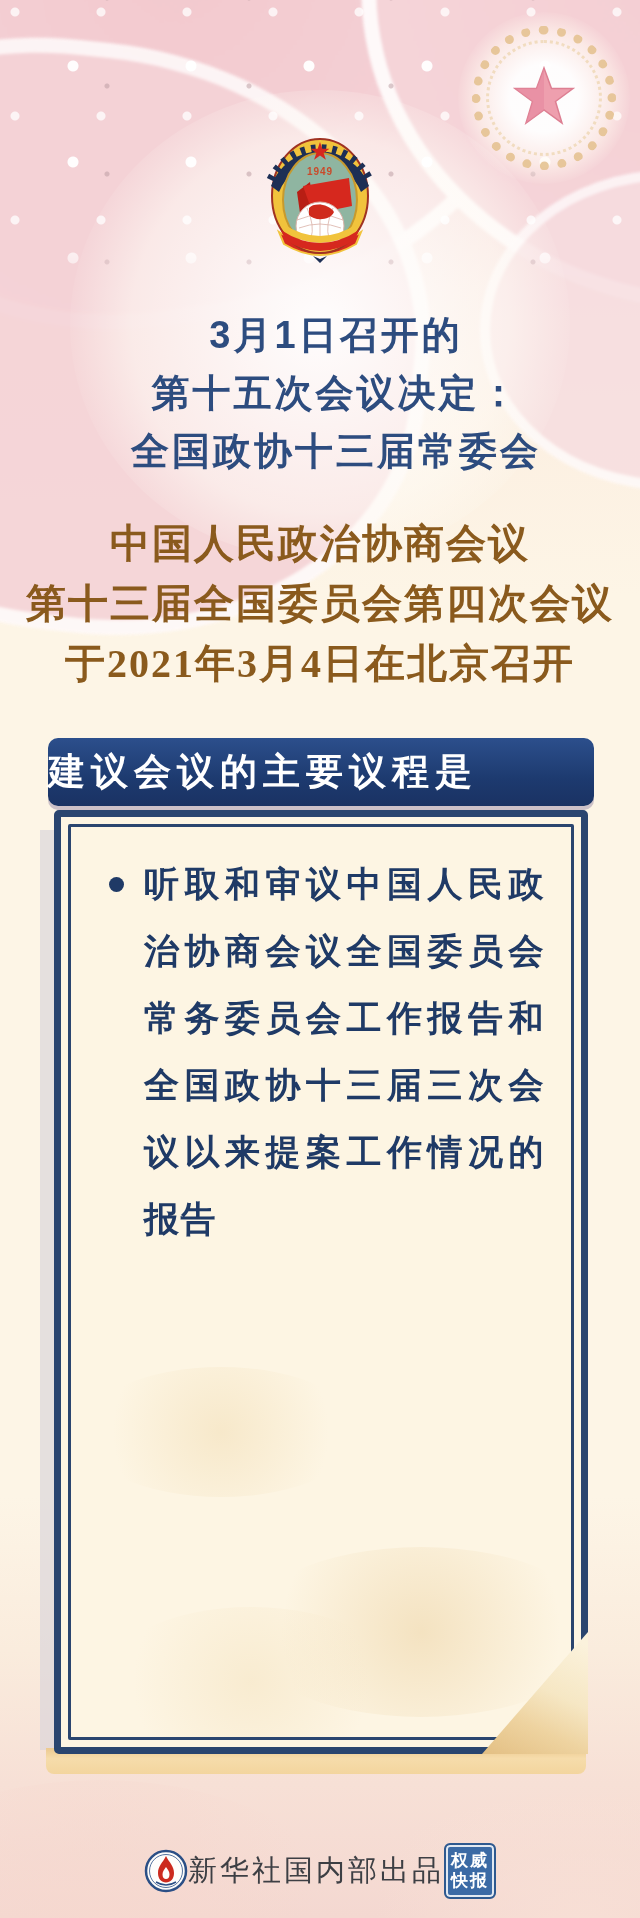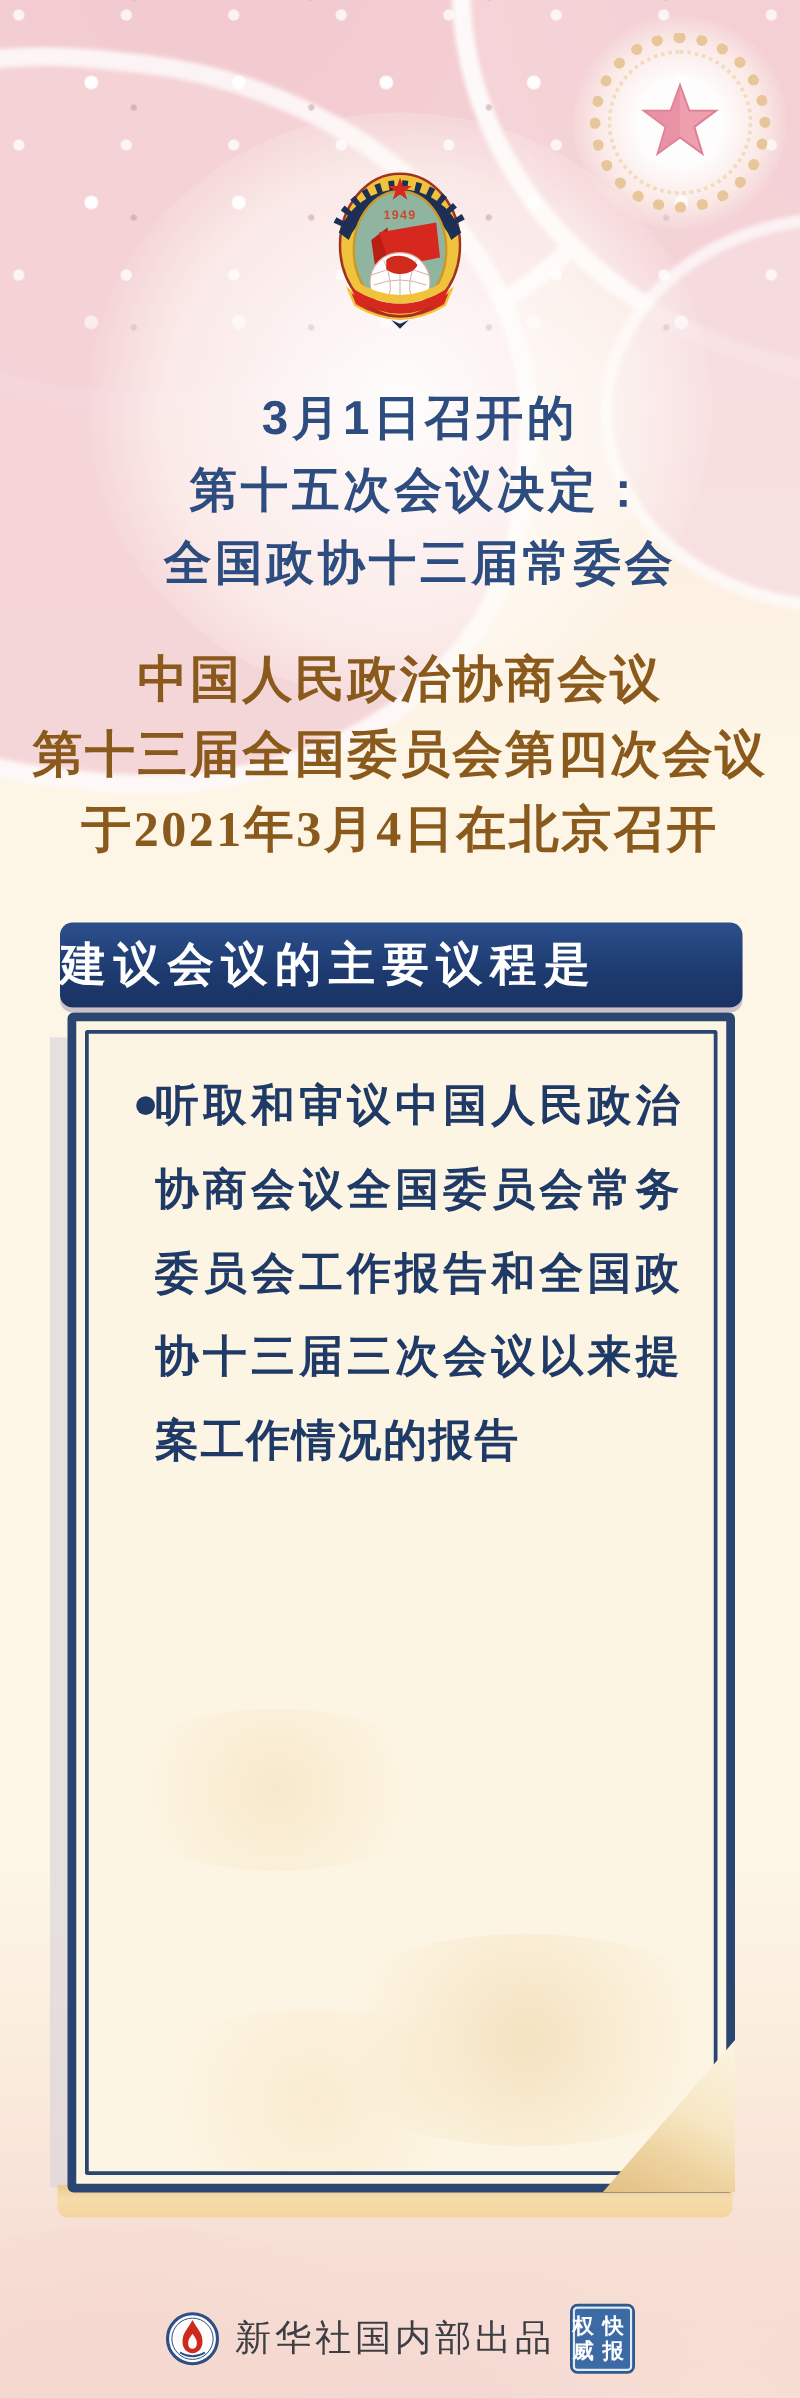--- a/index.html
+++ b/index.html
@@ -54,42 +54,42 @@
   .bottom-strip{position:absolute;left:46px;top:1748px;width:540px;height:26px;z-index:0;
       background:linear-gradient(180deg,#ecc98f 0%,#f6dcab 40%,#f3d59e 100%);border-radius:0 0 8px 8px;}
   .agenda-box{position:absolute;left:54px;top:810px;width:534px;height:944px;z-index:1;
       box-sizing:border-box;border:7px solid #2a456f;border-radius:5px;background:#fdf5e3;}
   .box-inner{position:absolute;inset:7px;border:3px solid #2a456f;border-radius:2px;
       padding:24px 26px 10px 38px;box-sizing:border-box;overflow:hidden;}
   .hill{position:absolute;border-radius:50%;}
   .h1{left:10px;top:540px;width:280px;height:130px;background:radial-gradient(circle,rgba(242,222,182,.55),rgba(242,222,182,0) 70%);}
   .h2{left:170px;top:720px;width:360px;height:170px;background:radial-gradient(circle,rgba(238,214,170,.6),rgba(238,214,170,0) 70%);}
   .h3{left:30px;top:780px;width:300px;height:150px;background:radial-gradient(circle,rgba(244,226,190,.5),rgba(244,226,190,0) 70%);}
-  .agenda-item{position:relative;display:flex;gap:0;z-index:2;}
+  .agenda-item{position:relative;display:flex;gap:20px;z-index:2;}
   .agenda-item + .agenda-item{margin-top:42px;}
   .agenda-item .dot{flex:0 0 15px;width:15px;height:15px;border-radius:50%;background:#1f3a66;margin-top:26px;}
   .agenda-item p{margin:0;width:445px;color:#1f3a66;font-weight:700;font-size:35px;line-height:67px;
       letter-spacing:1.5px;text-align:justify;font-family:"Liberation Serif","DejaVu Serif",serif;}
   
   .curl{position:absolute;left:482px;top:1632px;width:106px;height:122px;z-index:5;
       clip-path:polygon(100% 0,100% 100%,0 100%);
       background:linear-gradient(205deg,#fbf2dc 8%,#f6e7c4 45%,#eed3a0 70%,#e3bf83 100%);
       filter:drop-shadow(-3px -3px 3px rgba(120,90,40,.25));}
   
   .b1{position:absolute;left:-160px;top:1780px;width:520px;height:300px;border-radius:50%;
       background:radial-gradient(circle,rgba(246,216,207,.9),rgba(246,216,207,0) 72%);}
   .b2{position:absolute;left:330px;top:1795px;width:500px;height:290px;border-radius:50%;
       background:radial-gradient(circle,rgba(248,224,214,.9),rgba(248,224,214,0) 72%);}
   
   .footer{position:absolute;left:0;top:1838px;width:640px;height:66px;z-index:6;
-      display:flex;align-items:center;justify-content:center;gap:12px;}
+      display:flex;align-items:center;justify-content:center;gap:0;}
   .producer{color:#3d3f44;font-size:29px;letter-spacing:3px;font-weight:400;}
   .seal{box-sizing:border-box;width:52px;height:56px;border-radius:6px;background:#3b6aa5;
       border:2px solid #2e598f;box-shadow:inset 0 0 0 2px rgba(255,255,255,.85);
-      display:flex;flex-direction:row;align-items:center;justify-content:center;}
+      display:flex;flex-direction:column;align-items:center;justify-content:center;}
   .seal span{color:#fff;font-size:17px;font-weight:700;line-height:20px;letter-spacing:2px;}
 </style>
 </head>
 <body>
 
 <div class="poster">
 
   <div class="cloud c1"></div>
   <div class="cloud c2"></div>
   <div class="cloud c3"></div>

